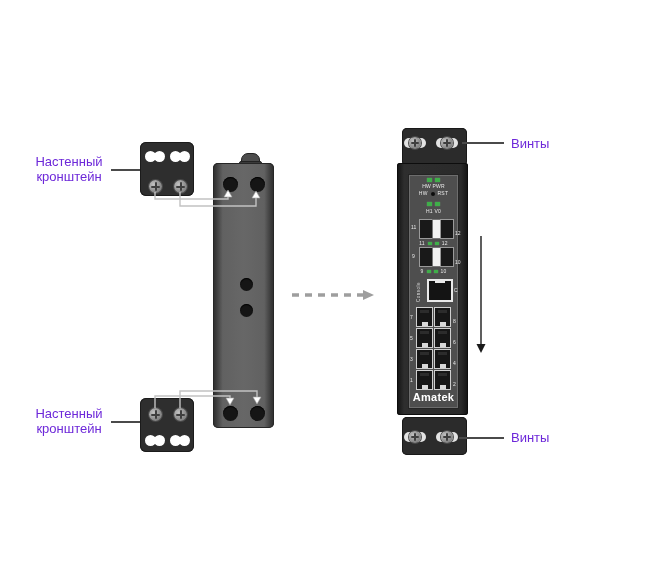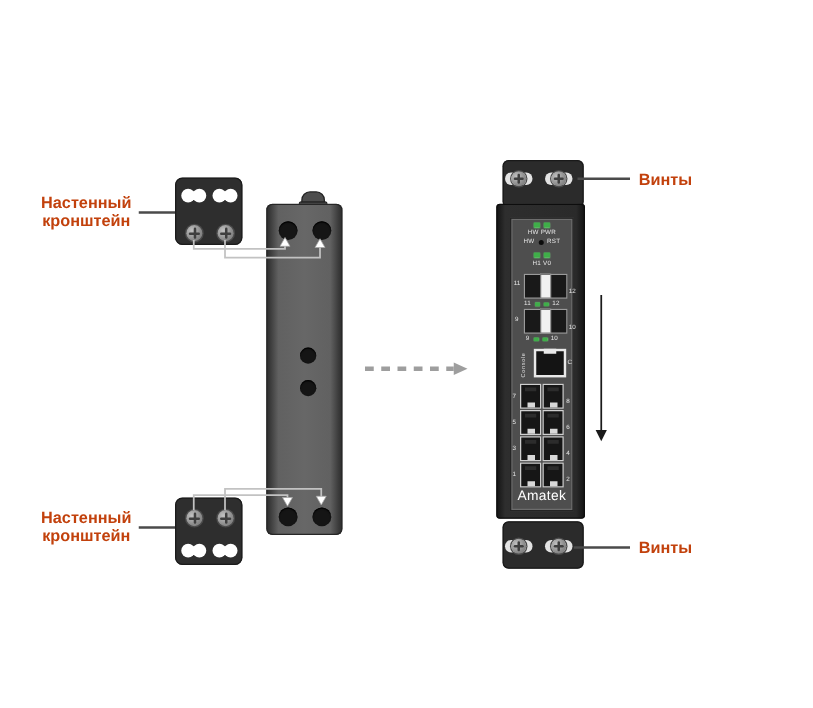--- a/index.html
+++ b/index.html
@@ -1,21 +1,21 @@
 <!DOCTYPE html>
 <html><head>
 <meta charset="utf-8">
 <style>
   html,body{margin:0;padding:0;background:#fff;}
   .canvas{
     position:relative;width:650px;height:566px;background:#ffffff;overflow:hidden;
     font-family:"Liberation Sans","DejaVu Sans",sans-serif;
   }
   
-  .label{position:absolute;font-weight:bold;color:#c2410c;font-size:13px;line-height:15px;}
+  .label{position:absolute;font-weight:normal;color:#6d28d9;font-size:13px;line-height:15px;}
   .label span{display:block;}
   .lbl-tl{left:28px;top:154px;width:82px;text-align:center;}
   .lbl-bl{left:28px;top:406px;width:82px;text-align:center;}
   .lbl-tr{left:511px;top:136px;}
   .lbl-br{left:511px;top:430px;}
 
   
   .bracket{position:absolute;width:54px;background:#2e2e2e;border-radius:6px;box-shadow:inset 0 0 0 1px #1b1b1b;}
   .bracket-tl{left:140px;top:142px;height:54px;}
   .bracket-bl{left:140px;top:398px;height:54px;}
@@ -63,21 +63,21 @@
   .sfp-lbl{position:absolute;font-size:5px;line-height:5px;color:#e8e8e8;}
   .console-jack{position:absolute;left:18px;top:104px;width:26px;height:23px;background:#141414;border:2px solid #e9e9e9;box-sizing:border-box;}
   .console-jack::after{content:"";position:absolute;left:6px;top:-2px;width:10px;height:4px;background:#e9e9e9;}
   .console-lbl{position:absolute;left:7px;top:104px;height:23px;display:flex;align-items:center;
     writing-mode:vertical-rl;transform:rotate(180deg);font-size:4.5px;color:#ddd;letter-spacing:.5px;}
   .console-c{position:absolute;left:45px;top:112px;font-size:5px;color:#e8e8e8;}
   .rj45{position:absolute;width:17px;height:20px;background:#161616;border:1px solid #cfcfcf;box-sizing:border-box;}
   .rj45::before{content:"";position:absolute;left:3px;right:3px;top:2px;height:3px;background:#2c2c2c;}
   .rj45::after{content:"";position:absolute;left:4.5px;bottom:0;width:6px;height:4px;background:#d8d8d8;}
   .portnum{position:absolute;font-size:5px;line-height:5px;color:#e8e8e8;}
-  .brand{position:absolute;left:0;top:216px;width:100%;text-align:center;color:#fff;font-weight:normal;font-size:11px;letter-spacing:.3px;}
+  .brand{position:absolute;left:0;top:216px;width:100%;text-align:center;color:#fff;font-weight:bold;font-size:11px;letter-spacing:.3px;}
 
   
   .overlay{position:absolute;left:0;top:0;pointer-events:none;}
 </style>
 </head>
 <body>
 
 <div class="canvas">
 
   <div class="label lbl-tl">

